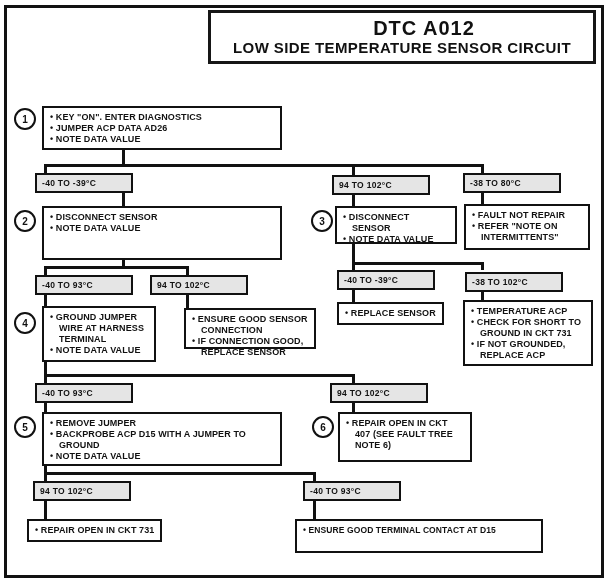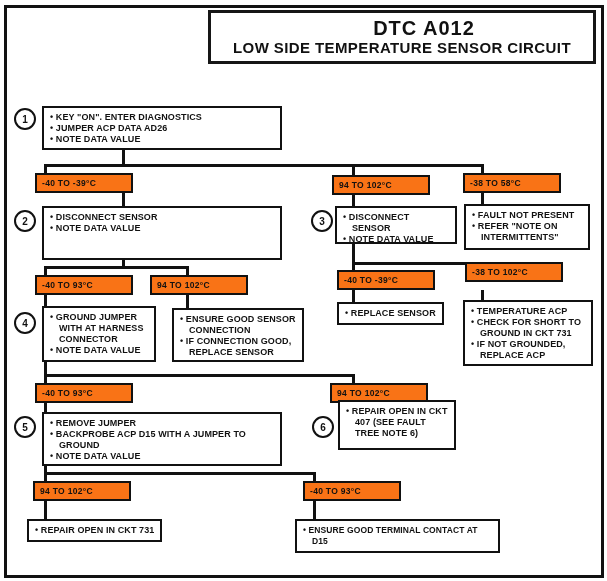--- a/index.html
+++ b/index.html
@@ -10,21 +10,21 @@
             background:#fff;box-sizing:border-box;display:flex;flex-direction:column;
             align-items:center;justify-content:center;z-index:3;}
   .title-code{font-size:20px;font-weight:bold;letter-spacing:1px;line-height:22px;margin-left:44px;}
   .title-sub{font-size:15px;font-weight:bold;letter-spacing:0.4px;line-height:18px;}
   .box{position:absolute;border:2px solid #111;background:#fff;box-sizing:border-box;
        padding:4px 6px;font-size:9px;font-weight:bold;line-height:11px;letter-spacing:0.1px;z-index:2;}
   .box.small{font-size:8.5px;line-height:10.5px;}
   .box.auto{width:max-content;white-space:nowrap;}
   .bullet{padding-left:9px;text-indent:-9px;}
   .bullet::before{content:"• ";}
-  .tag{position:absolute;border:2px solid #111;background:#f97316;box-sizing:border-box;
+  .tag{position:absolute;border:2px solid #111;background:#e5e5e5;box-sizing:border-box;
        min-width:98px;padding:3px 5px;font-size:8.5px;font-weight:bold;white-space:nowrap;
        letter-spacing:0.3px;z-index:2;height:20px;}
   .circle{position:absolute;width:22px;height:22px;border:2px solid #111;border-radius:50%;
           box-sizing:border-box;background:#fff;display:flex;align-items:center;justify-content:center;
           font-size:10px;font-weight:bold;z-index:2;}
   .vl{position:absolute;width:3px;background:#111;z-index:1;}
   .hl{position:absolute;height:3px;background:#111;z-index:1;}
 </style>
 </head>
 <body>
@@ -74,57 +74,57 @@
     <span>1</span>
   </div>
   <div class="box" style="left:42px;top:106px;width:240px;height:44px">
     <div class="bullet">KEY "ON". ENTER DIAGNOSTICS</div>
     <div class="bullet">JUMPER ACP DATA AD26</div>
     <div class="bullet">NOTE DATA VALUE</div>
   </div>
 
   <div class="tag" style="left:35px;top:173px">-40 TO -39°C</div>
   <div class="tag" style="left:332px;top:175px">94 TO 102°C</div>
-  <div class="tag" style="left:463px;top:173px">-38 TO 58°C</div>
+  <div class="tag" style="left:463px;top:173px">-38 TO 80°C</div>
 
   <div class="circle" style="left:14px;top:210px">
     <span>2</span>
   </div>
   <div class="box" style="left:42px;top:206px;width:240px;height:54px">
     <div class="bullet">DISCONNECT SENSOR</div>
     <div class="bullet">NOTE DATA VALUE</div>
   </div>
 
   <div class="circle" style="left:311px;top:210px">
     <span>3</span>
   </div>
   <div class="box" style="left:335px;top:206px;width:122px;height:38px">
     <div class="bullet">DISCONNECT SENSOR</div>
     <div class="bullet">NOTE DATA VALUE</div>
   </div>
 
   <div class="box" style="left:464px;top:204px;width:126px;height:46px">
-    <div class="bullet">FAULT NOT PRESENT</div>
+    <div class="bullet">FAULT NOT REPAIR</div>
     <div class="bullet">REFER "NOTE ON INTERMITTENTS"</div>
   </div>
 
   <div class="tag" style="left:35px;top:275px">-40 TO 93°C</div>
   <div class="tag" style="left:150px;top:275px">94 TO 102°C</div>
   <div class="tag" style="left:337px;top:270px">-40 TO -39°C</div>
-  <div class="tag" style="left:465px;top:262px">-38 TO 102°C</div>
+  <div class="tag" style="left:465px;top:272px">-38 TO 102°C</div>
 
   <div class="circle" style="left:14px;top:312px">
     <span>4</span>
   </div>
   <div class="box" style="left:42px;top:306px;width:114px;height:56px">
-    <div class="bullet">GROUND JUMPER WITH AT HARNESS CONNECTOR</div>
+    <div class="bullet">GROUND JUMPER WIRE AT HARNESS TERMINAL</div>
     <div class="bullet">NOTE DATA VALUE</div>
   </div>
 
-  <div class="box" style="left:172px;top:308px;width:132px;height:54px">
+  <div class="box" style="left:184px;top:308px;width:132px;height:41px">
     <div class="bullet">ENSURE GOOD SENSOR CONNECTION</div>
     <div class="bullet">IF CONNECTION GOOD, REPLACE SENSOR</div>
   </div>
 
   <div class="box auto" style="left:337px;top:302px">
     <div class="bullet">REPLACE SENSOR</div>
   </div>
 
   <div class="box" style="left:463px;top:300px;width:130px;height:66px">
     <div class="bullet">TEMPERATURE ACP</div>
@@ -140,27 +140,27 @@
   </div>
   <div class="box" style="left:42px;top:412px;width:240px;height:54px">
     <div class="bullet">REMOVE JUMPER</div>
     <div class="bullet">BACKPROBE ACP D15 WITH A JUMPER TO GROUND</div>
     <div class="bullet">NOTE DATA VALUE</div>
   </div>
 
   <div class="circle" style="left:312px;top:416px">
     <span>6</span>
   </div>
-  <div class="box" style="left:338px;top:400px;width:118px;height:50px">
+  <div class="box" style="left:338px;top:412px;width:134px;height:50px">
     <div class="bullet">REPAIR OPEN IN CKT 407 (SEE FAULT TREE NOTE 6)</div>
   </div>
 
   <div class="tag" style="left:33px;top:481px">94 TO 102°C</div>
   <div class="tag" style="left:303px;top:481px">-40 TO 93°C</div>
 
   <div class="box auto" style="left:27px;top:519px">
     <div class="bullet">REPAIR OPEN IN CKT 731</div>
   </div>
 
-  <div class="box small" style="left:295px;top:519px;width:205px;height:34px">
+  <div class="box small" style="left:295px;top:519px;width:248px;height:34px">
     <div class="bullet">ENSURE GOOD TERMINAL CONTACT AT D15</div>
   </div>
 </div>
 
 </body></html>

